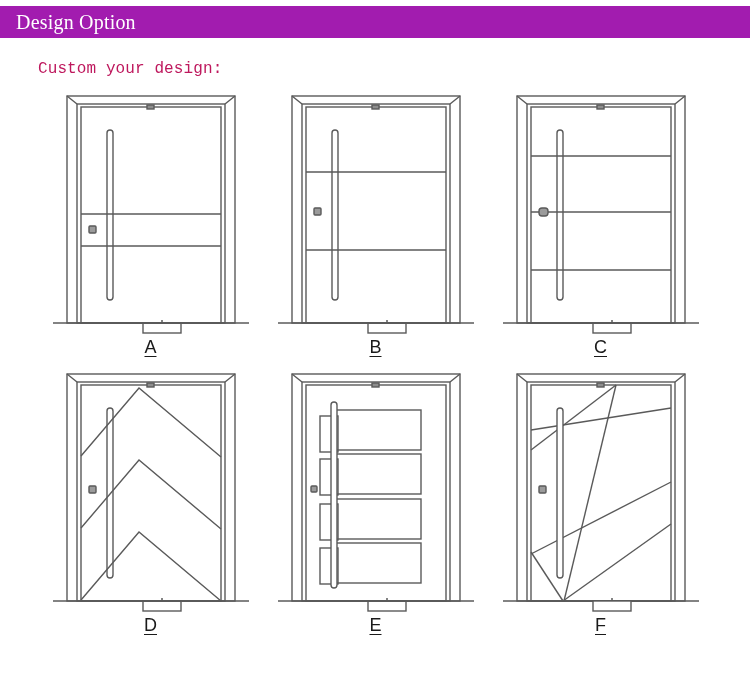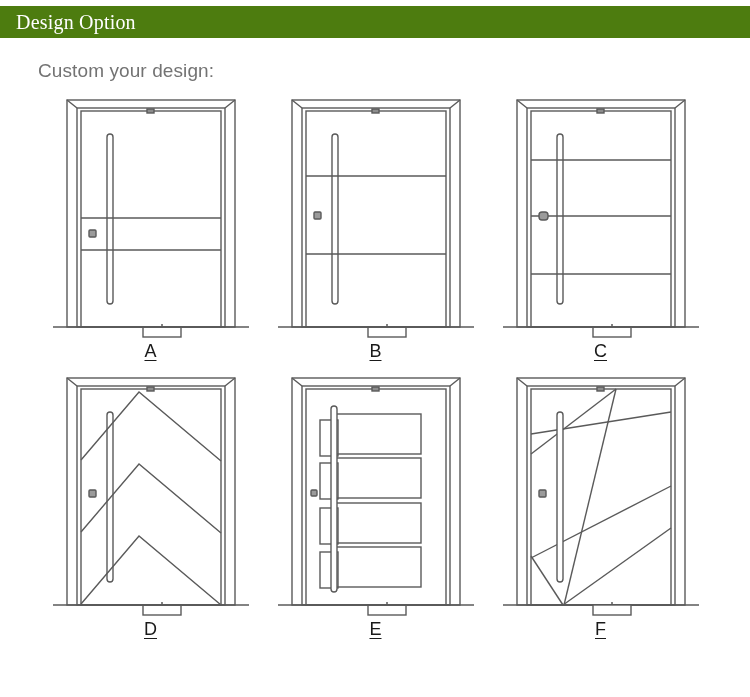--- a/index.html
+++ b/index.html
@@ -21,39 +21,39 @@
     height: 697px;
     position: relative;
     background: #ffffff;
   }
   .top-gap {
     height: 6px;
     background: #ffffff;
   }
   .header-bar {
     height: 32px;
-    background: #4d7c0f;
+    background: #a21caf;
     display: flex;
     align-items: center;
     padding-left: 16px;
     box-sizing: border-box;
   }
   .header-title {
     font-family: "Liberation Serif", serif;
     font-size: 20px;
     line-height: 20px;
     color: #ffffff;
     letter-spacing: 0.2px;
     white-space: nowrap;
   }
   .subtitle {
     margin: 22px 0 0 38px;
-    font-family: Liberation Sans, sans-serif;
-    font-size: 19px;
-    color: #737373;
+    font-family: Liberation Mono, monospace;
+    font-size: 16px;
+    color: #be185d;
     letter-spacing: 0.1px;
   }
   .grid {
     margin-top: 8px;
     display: grid;
     grid-template-columns: 225px 225px 225px;
     grid-template-rows: 278px 278px;
     justify-content: start;
     padding-left: 38px;
     box-sizing: border-box;

